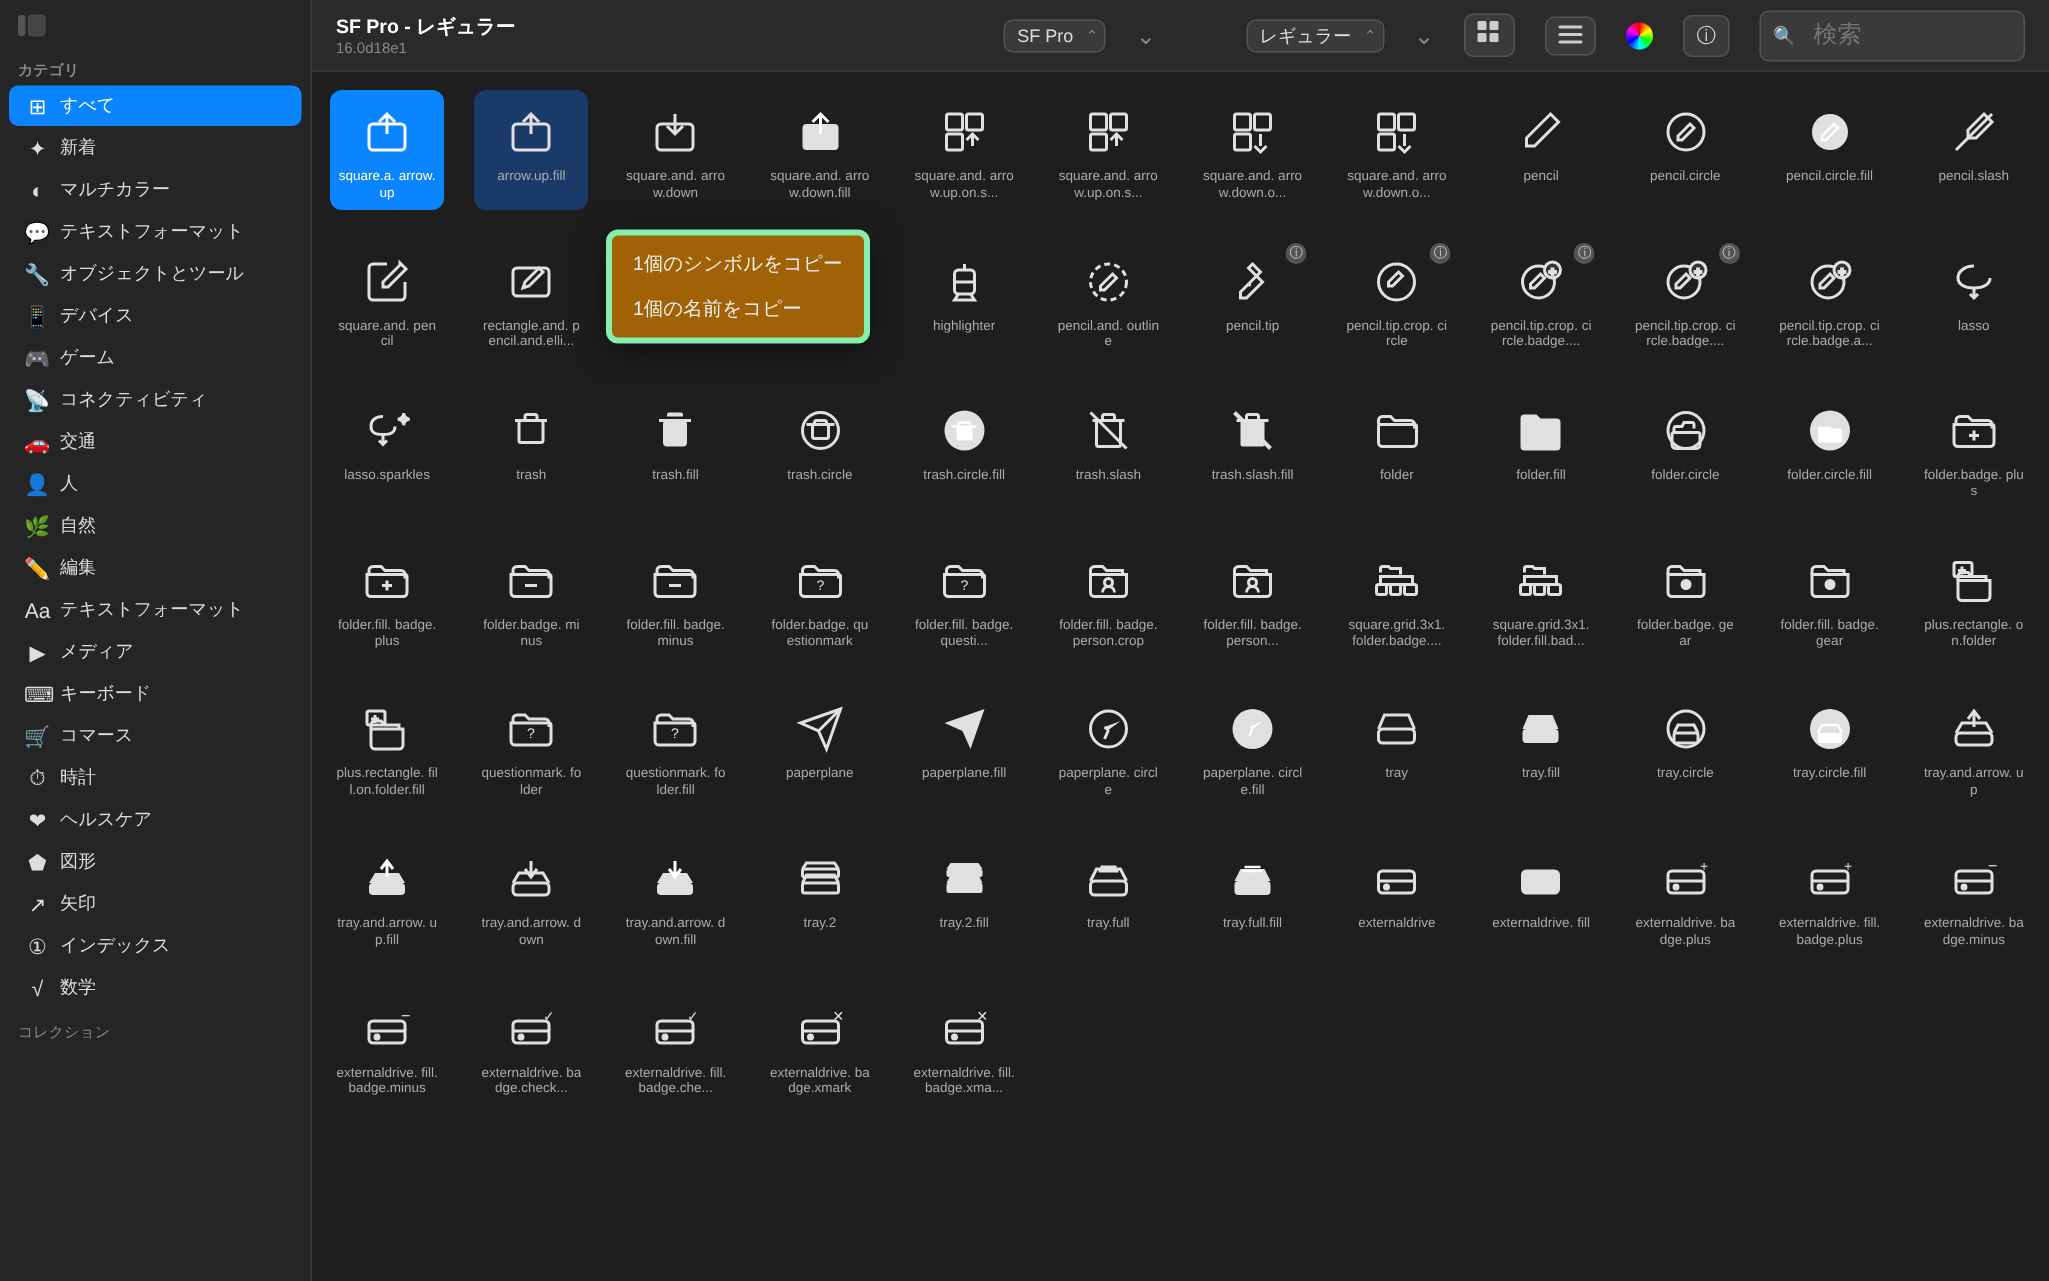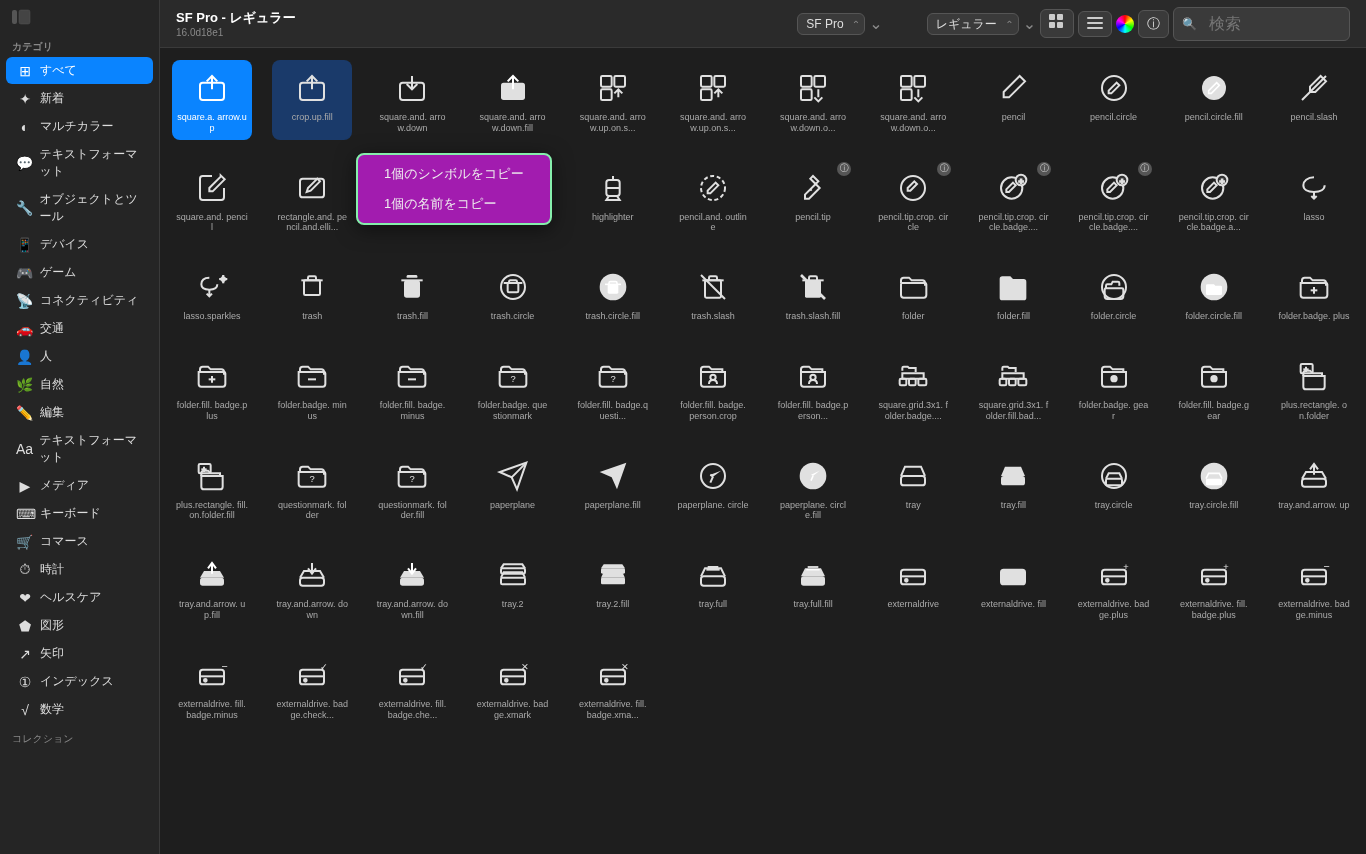--- a/index.html
+++ b/index.html
@@ -8,21 +8,21 @@
       background: #1e1e1e;
       color: #e0e0e0;
       display: flex;
       height: 854px;
       width: 1366px;
       overflow: hidden;
       font-size: 12px;
     }
     
     .sidebar {
-      width: 160px;
+      width: 208px;
       background: #252525;
       display: flex;
       flex-direction: column;
       border-right: 1px solid #3a3a3a;
       flex-shrink: 0;
     }
     .sidebar-toggle {
       padding: 10px 12px;
       display: flex;
       align-items: center;
@@ -59,21 +59,21 @@
       flex-direction: column;
       overflow: hidden;
     }
     
     .toolbar {
       background: #2a2a2a;
       border-bottom: 1px solid #3a3a3a;
       padding: 8px 16px;
       display: flex;
       align-items: center;
-      gap: 4px;
+      gap: 20px;
       height: 48px;
     }
     .toolbar-title {
       font-size: 13px;
       font-weight: 600;
       color: #fff;
     }
     .toolbar-subtitle {
       font-size: 10px;
       color: #888;
@@ -168,26 +168,26 @@
       font-size: 9px;
       color: #aaa;
       text-align: center;
       word-break: break-all;
       line-height: 1.2;
       max-width: 90px;
     }
     
     .context-menu {
       position: absolute;
-      background: #a21caf;
-      border: 2px solid #86efac;
+      background: #a16207;
+      border: 4px solid #86efac;
       border-radius: 8px;
       box-shadow: 0 4px 20px rgba(0,0,0,0.5);
       z-index: 100;
-      padding: 4px 12px;
+      padding: 4px 0;
       min-width: 160px;
       top: 105px;
       left: 196px;
     }
     .context-menu-item {
       padding: 6px 14px;
       cursor: pointer;
       font-size: 13px;
       color: #eee;
     }
@@ -369,21 +369,21 @@
           <div class="icon-label">square.a.
 arrow.up</div>
         </div>
         <div class="icon-cell selected-secondary">
           <div class="icon-svg">
             <svg width="32" height="32" viewBox="0 0 24 24" fill="none" stroke="currentColor" stroke-width="1.5">
               <rect x="3" y="8" width="18" height="13" rx="2"></rect>
               <path d="M12 3v10M8 7l4-4 4 4"></path>
             </svg>
           </div>
-          <div class="icon-label">crop.up.fill</div>
+          <div class="icon-label">arrow.up.fill</div>
         </div>
         <div class="icon-cell">
           <div class="icon-svg">
             <svg width="32" height="32" viewBox="0 0 24 24" fill="none" stroke="currentColor" stroke-width="1.5">
               <rect x="3" y="8" width="18" height="13" rx="2"></rect>
               <path d="M12 3v10M8 9l4 4 4-4"></path>
             </svg>
           </div>
           <div class="icon-label">square.and.
 arrow.down</div>

